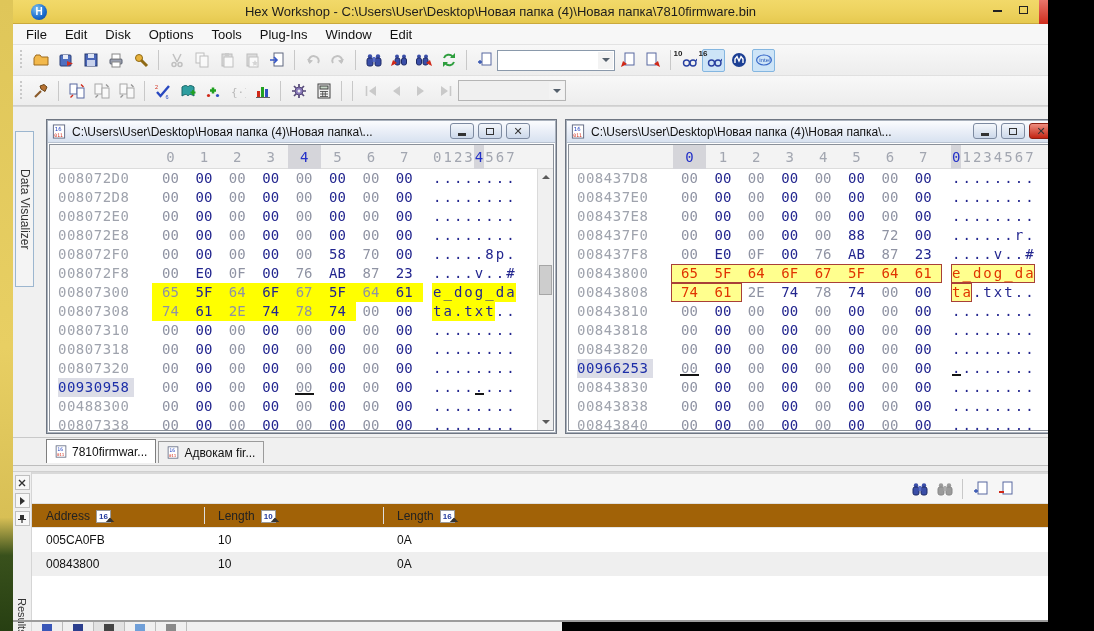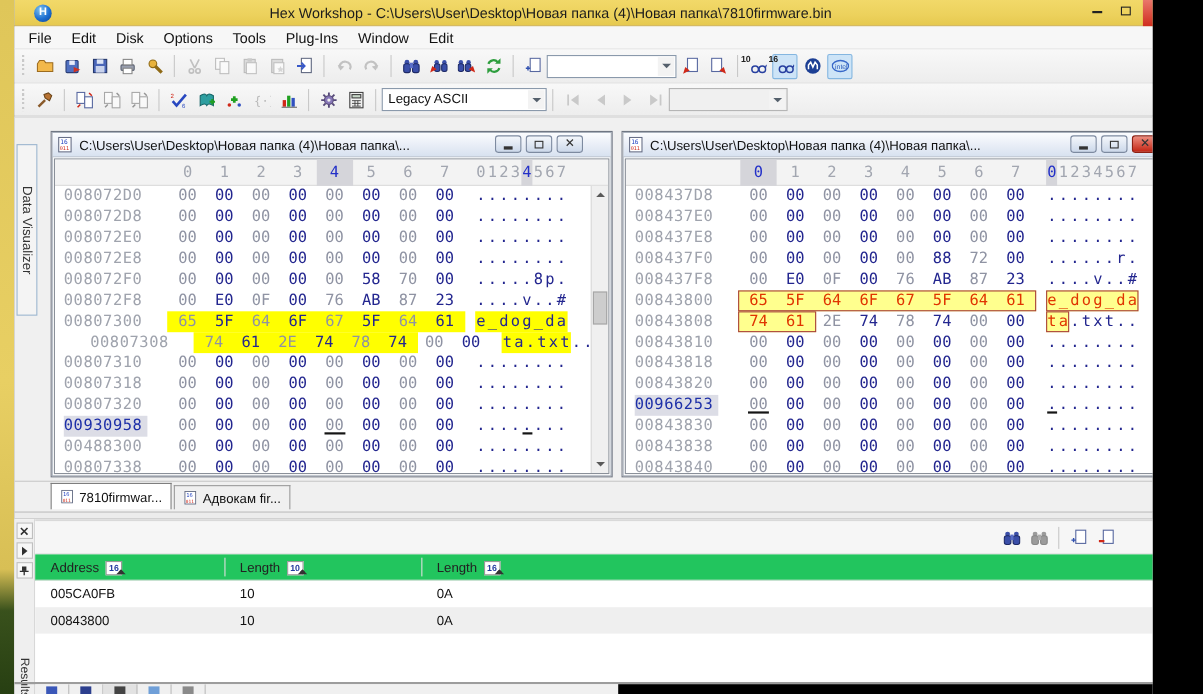--- a/index.html
+++ b/index.html
@@ -131,21 +131,21 @@
   .dock-btn svg{width:10px;height:10px;}
   .dock-label{position:absolute;left:0;bottom:-12px;width:19px;height:60px;overflow:hidden;}
   .dock-label span{writing-mode:vertical-rl;font-size:11px;color:#333;position:absolute;bottom:8px;left:3px;}
   .results-main{position:absolute;left:19px;right:0;top:0;bottom:0;background:#fff;
     border-top:2px solid #d9d9d9;}
   .res-header{position:absolute;left:0;right:0;top:0;height:30px;background:#f6f6f6;
     border-bottom:1px solid #e0e0e0;}
   .res-summary{position:absolute;left:14px;top:6px;font-size:12.5px;font-weight:bold;color:#111;
     white-space:nowrap;}
   .res-tools{position:absolute;right:30px;top:3px;display:flex;align-items:center;}
-  .res-colhead{position:absolute;left:0;right:0;top:30px;height:24px;background:#22c55e;
+  .res-colhead{position:absolute;left:0;right:0;top:30px;height:24px;background:#a16207;
     border-bottom:1px solid #e6e6e6;font-size:12px;color:#222;}
   .res-col{position:absolute;top:0;height:24px;line-height:24px;display:flex;align-items:center;gap:6px;}
   .res-colsep{position:absolute;top:3px;bottom:3px;width:1px;background:#dedede;}
   .baseicon{position:relative;width:15px;height:13px;border:1px solid #9a9a9a;background:#fff;
     font-size:8px;font-weight:bold;color:#223a9e;text-align:center;line-height:12px;}
   .baseicon:after{content:"";position:absolute;right:-3px;bottom:-3px;border:3px solid transparent;
     border-top-color:#333;border-left-color:#333;transform:rotate(45deg);}
   .res-row{position:absolute;left:0;right:0;height:24px;font-size:12px;color:#111;line-height:24px;}
   .res-row.alt{background:#efefef;}
   .res-cell{position:absolute;white-space:nowrap;}
@@ -430,23 +430,20 @@
           </svg>
         </span>
       <span class="tbi">
           <svg viewBox="0 0 16 16">
             <rect x="2" y="1" width="12" height="14" fill="#f0f0f0" stroke="#404040"></rect>
             <rect x="4" y="3" width="8" height="3" fill="#c8d8c8" stroke="#404040"></rect>
             <path d="M4 8.5h8M4 11h8M4 13.5h8M6.7 8.5v5M9.3 8.5v5" stroke="#404040" stroke-width=".8"></path>
           </svg>
         </span>
       <span class="tbsep"></span>
-      <div class="combo" style="width:150px">
-        <span>Legacy ASCII</span><span class="arr"></span>
-      </div>
       <span class="tbsep"></span>
       <span class="tbi dis">
           <svg viewBox="0 0 16 16">
             <path d="M3.5 3v10" stroke="#a8a8a8" stroke-width="1.6"></path>
             <path d="M13 3L6 8l7 5z" fill="#a8a8a8"></path>
           </svg>
         </span>
       <span class="tbi dis">
           <svg viewBox="0 0 16 16">
             <path d="M12 3L5 8l7 5z" fill="#a8a8a8"></path>
@@ -637,21 +634,21 @@
                 <span class="hcell c1" style="left: 337.8px;">61</span>
                 <span class="acell ac" style="left: 382px;">e</span>
                 <span class="acell ac" style="left: 392.45px;">_</span>
                 <span class="acell ac" style="left: 402.9px;">d</span>
                 <span class="acell ac" style="left: 413.35px;">o</span>
                 <span class="acell ac" style="left: 423.8px;">g</span>
                 <span class="acell ac" style="left: 434.25px;">_</span>
                 <span class="acell ac" style="left: 444.7px;">d</span>
                 <span class="acell ac" style="left: 455.15px;">a</span>
               </div>
-              <div class="hx-row" style="top: 133px; margin-left: 24px;">
+              <div class="hx-row" style="top: 133px;">
                 <div class="hl-bg y" style="left: 102px; width: 204.4px;"></div>
                 <div class="hl-bg y" style="left: 382px; width: 62.7px;"></div>
                 <span class="hx-addr">00807308</span>
                 <span class="hcell c0" style="left: 104px;">74</span>
                 <span class="hcell c1" style="left: 137.4px;">61</span>
                 <span class="hcell c0" style="left: 170.8px;">2E</span>
                 <span class="hcell c1" style="left: 204.2px;">74</span>
                 <span class="hcell c0" style="left: 237.6px;">78</span>
                 <span class="hcell c1" style="left: 271px;">74</span>
                 <span class="hcell c0" style="left: 304.4px;">00</span>

